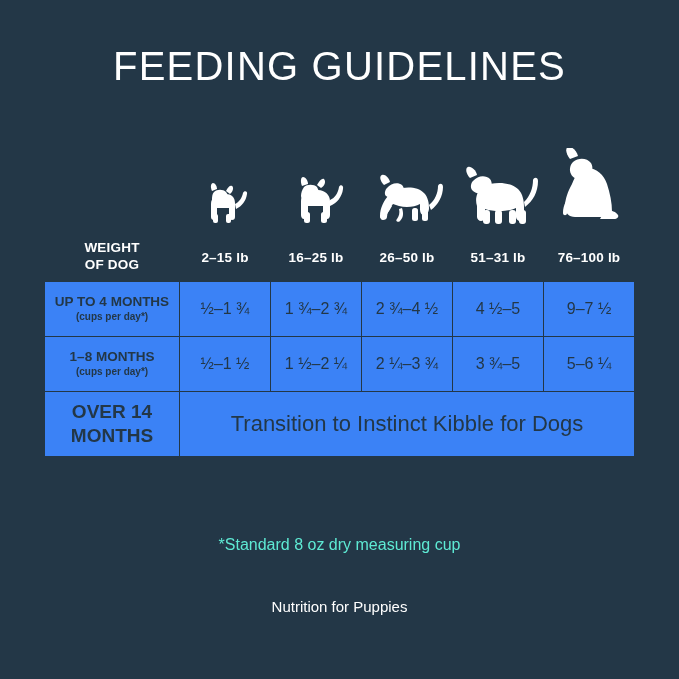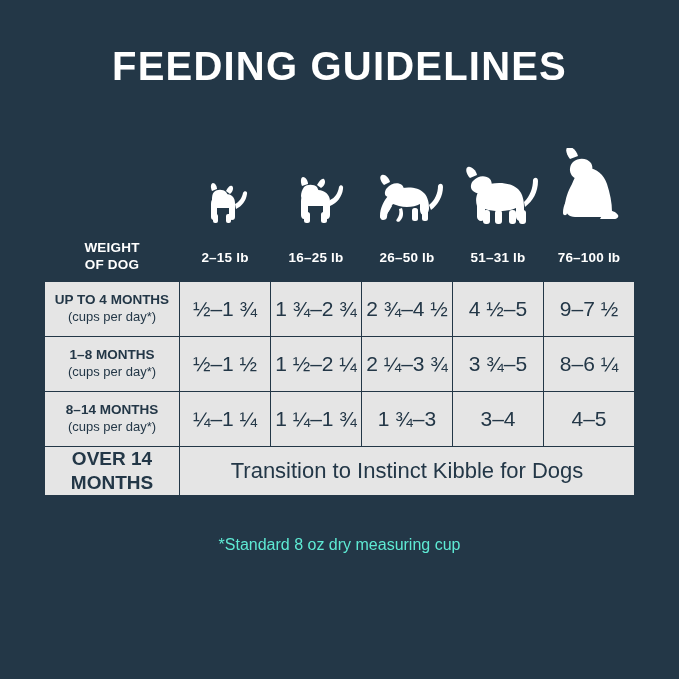--- a/index.html
+++ b/index.html
@@ -22,21 +22,21 @@
   }
 
   .title {
     position: absolute;
     top: 44px;
     left: 0;
     width: 679px;
     text-align: center;
     color: #ffffff;
     font-size: 40px;
-    font-weight: bold;
+    font-weight: normal;
     letter-spacing: 1.2px;
     font-family: "Liberation Sans", sans-serif;
   }
 
   
   .dog-row {
     position: absolute;
     top: 140px;
     left: 178px;
     width: 459px;
@@ -56,21 +56,21 @@
   
   .table-wrap {
     position: absolute;
     top: 232px;
     left: 44px;
     width: 591px;
   }
   table.feed {
     border-collapse: collapse;
     width: 591px;
-    background: #e5e5e5;
+    background: #3b82f6;
     table-layout: fixed;
   }
   table.feed th, table.feed td {
     border: 1px solid #233747;
     color: #233747;
     text-align: center;
     vertical-align: middle;
     font-family: "Liberation Sans", sans-serif;
   }
   table.feed thead th {
@@ -84,30 +84,30 @@
   }
   thead th.corner {
     line-height: 1.25;
     width: 132px;
   }
   .rowlabel {
     width: 132px;
     font-size: 13.5px;
     font-weight: bold;
     line-height: 1.25;
-    padding: 0 4px;
+    padding: 8px 4px;
   }
   .rowlabel .sub {
-    font-weight: normal;
-    font-size: 13px;
+    font-weight: bold;
+    font-size: 10px;
     display: block;
     margin-top: 0;
   }
   td.val {
-    font-size: 21px;
+    font-size: 16px;
     height: 52px;
   }
   td.transition {
     font-size: 22px;
     height: 46px;
   }
   tr.last .rowlabel {
     font-weight: bold;
     font-size: 19px;
   }
@@ -236,36 +236,26 @@
         </tr>
         <tr>
           <td class="rowlabel">
             <span>1–8 MONTHS</span>
             <span class="sub">(cups per day*)</span>
           </td>
           <td class="val">½–1 ½</td>
           <td class="val">1 ½–2 ¼</td>
           <td class="val">2 ¼–3 ¾</td>
           <td class="val">3 ¾–5</td>
-          <td class="val">8–6 ¼</td>
-        </tr>
-        <tr>
-          <td class="rowlabel">
-            <span>8–14 MONTHS</span>
-            <span class="sub">(cups per day*)</span>
-          </td>
-          <td class="val">¼–1 ¼</td>
-          <td class="val">1 ¼–1 ¾</td>
-          <td class="val">1 ¾–3</td>
-          <td class="val">3–4</td>
-          <td class="val">4–5</td>
+          <td class="val">5–6 ¼</td>
         </tr>
         <tr class="last">
           <td class="rowlabel">OVER 14 MONTHS</td>
           <td class="transition" colspan="5">Transition to Instinct Kibble for Dogs</td>
         </tr>
       </tbody>
     </table>
   </div>
 
   <div class="footnote">*Standard 8 oz dry measuring cup</div>
+  <div class="caption">Nutrition for Puppies</div>
 
 </div>
 
 </body></html>

